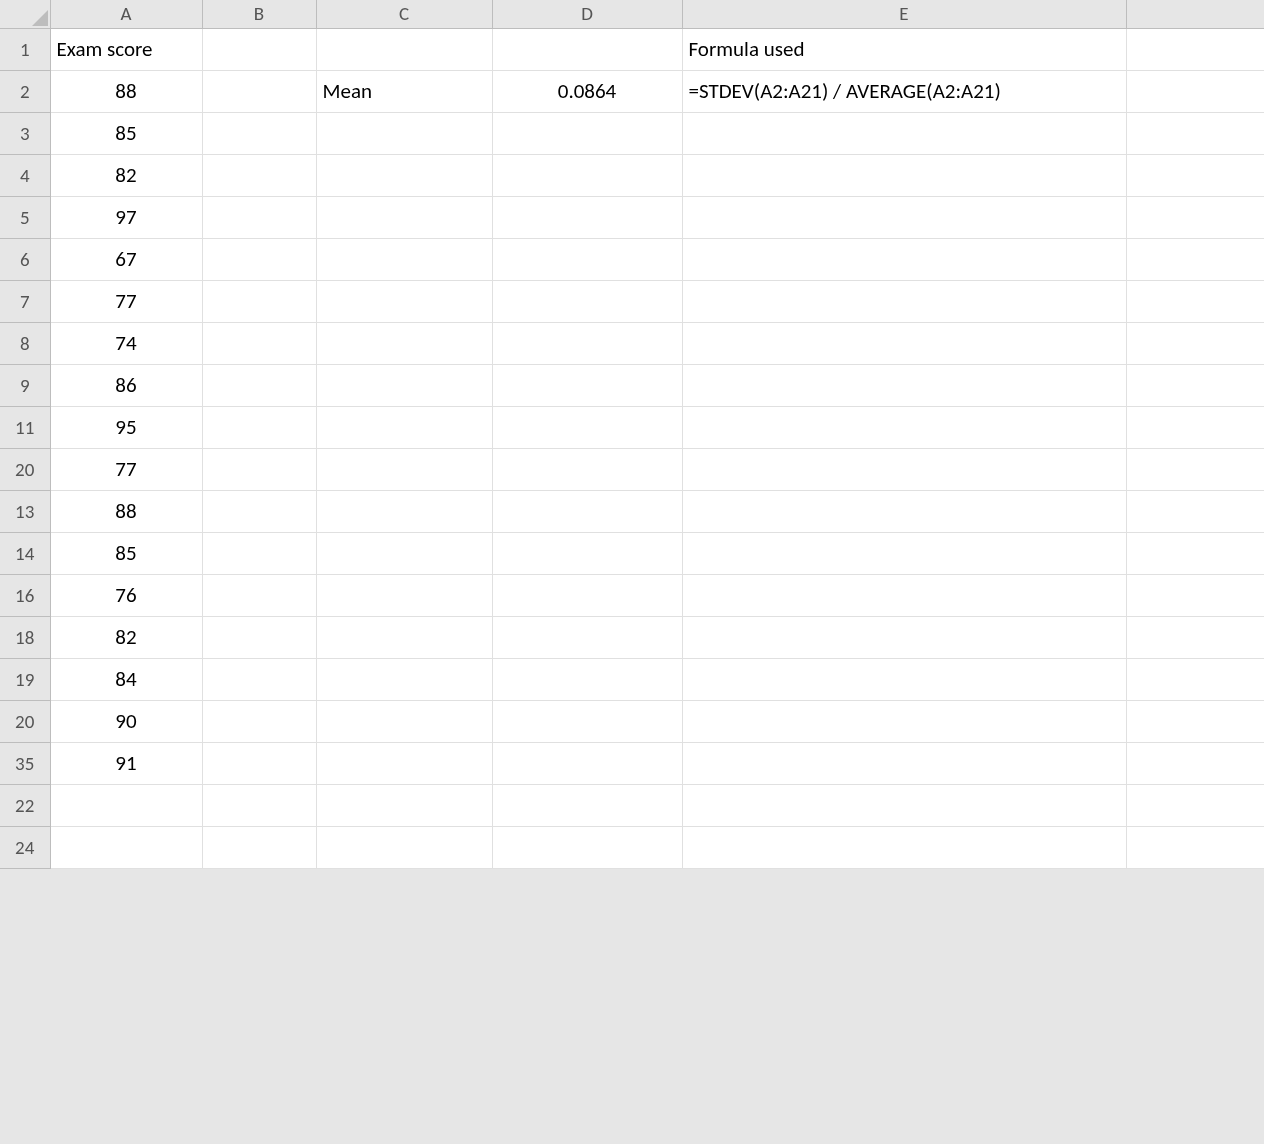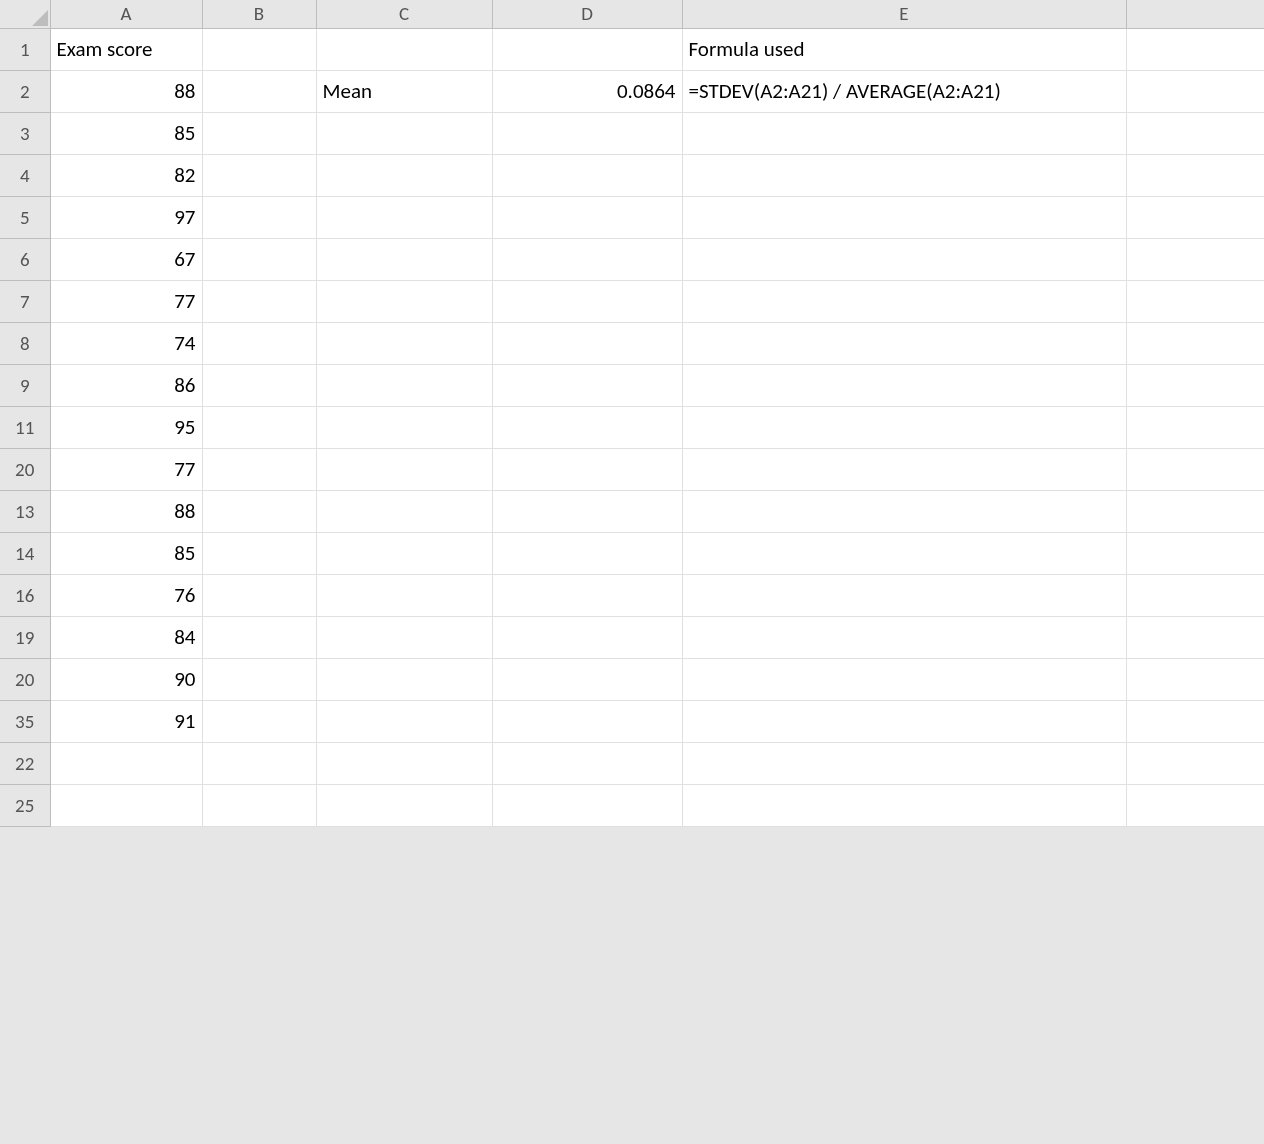--- a/index.html
+++ b/index.html
@@ -66,21 +66,21 @@
   
   td.cell {
     background: #ffffff;
     border-right: 1px solid #e0e0e0;
     border-bottom: 1px solid #e0e0e0;
     color: #000;
     padding: 0 6px;
     overflow: hidden;
     white-space: nowrap;
   }
-  td.cell.right { text-align: right; }
+  td.cell.right { text-align: center; }
   td.cell.left  { text-align: left; }
   
   col.rh { width: 50px; }
   col.A  { width: 152px; }
   col.B  { width: 114px; }
   col.C  { width: 176px; }
   col.D  { width: 190px; }
   col.E  { width: 444px; }
   col.F  { width: 138px; }
 </style>
@@ -234,20 +234,29 @@
         <tr>
           <th class="rowhdr">16</th>
           <td class="cell right">76</td>
           <td class="cell left"></td>
           <td class="cell left"></td>
           <td class="cell left"></td>
           <td class="cell left"></td>
           <td class="cell left"></td>
         </tr>
         <tr>
+          <th class="rowhdr">18</th>
+          <td class="cell right">82</td>
+          <td class="cell left"></td>
+          <td class="cell left"></td>
+          <td class="cell left"></td>
+          <td class="cell left"></td>
+          <td class="cell left"></td>
+        </tr>
+        <tr>
           <th class="rowhdr">19</th>
           <td class="cell right">84</td>
           <td class="cell left"></td>
           <td class="cell left"></td>
           <td class="cell left"></td>
           <td class="cell left"></td>
           <td class="cell left"></td>
         </tr>
         <tr>
           <th class="rowhdr">20</th>
@@ -270,21 +279,21 @@
         <tr>
           <th class="rowhdr">22</th>
           <td class="cell left"></td>
           <td class="cell left"></td>
           <td class="cell left"></td>
           <td class="cell left"></td>
           <td class="cell left"></td>
           <td class="cell left"></td>
         </tr>
         <tr>
-          <th class="rowhdr">25</th>
+          <th class="rowhdr">24</th>
           <td class="cell left"></td>
           <td class="cell left"></td>
           <td class="cell left"></td>
           <td class="cell left"></td>
           <td class="cell left"></td>
           <td class="cell left"></td>
         </tr>
       </tbody>
 </table>
 </div>

